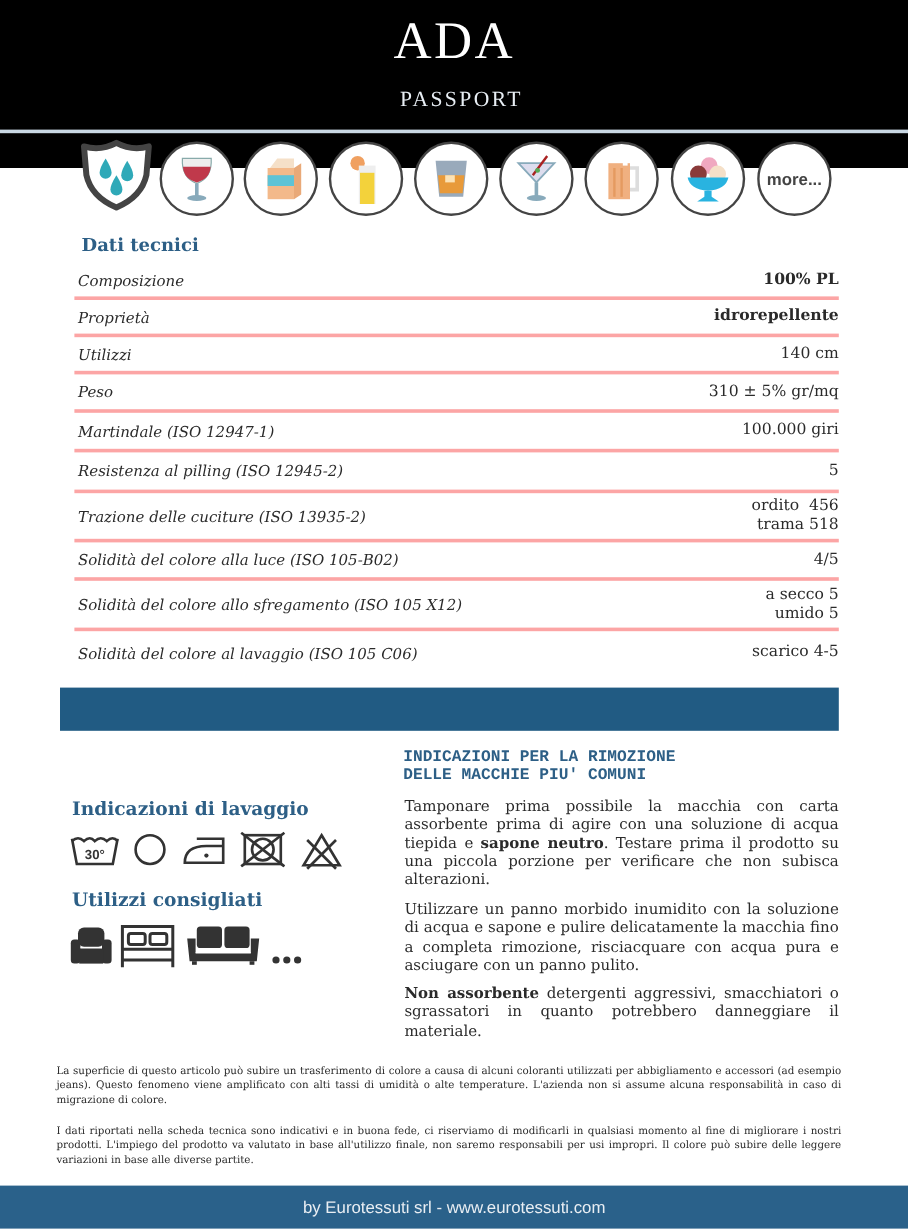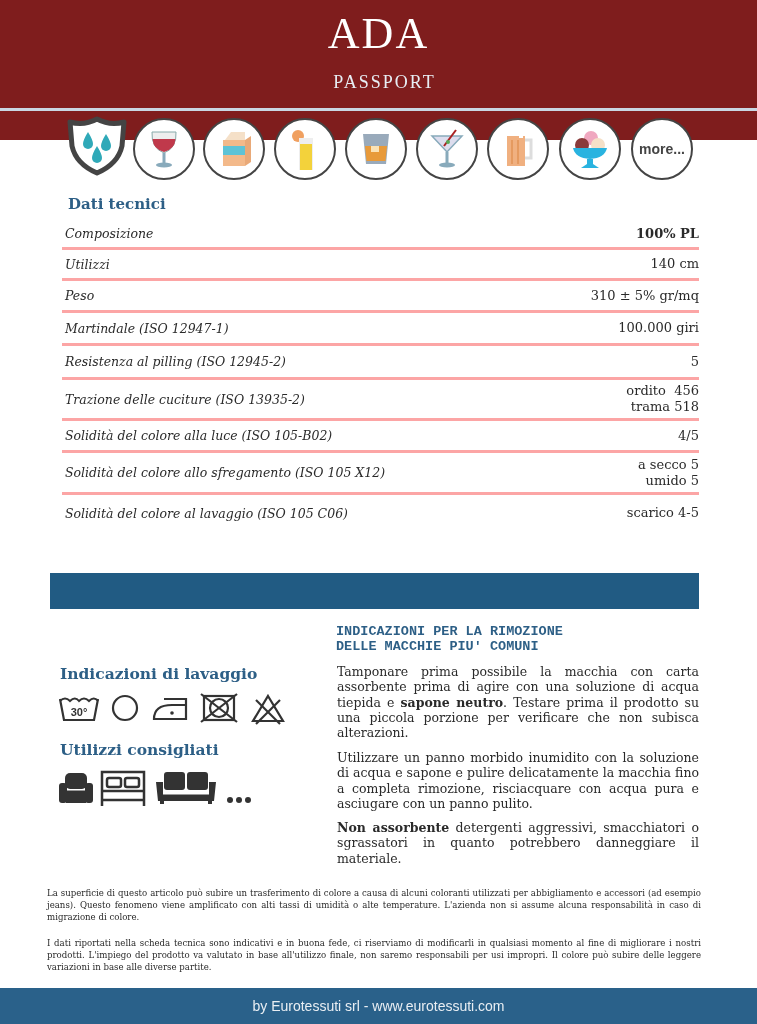--- a/index.html
+++ b/index.html
@@ -1,19 +1,19 @@
 <!DOCTYPE html>
 <html><head>
 <meta charset="utf-8">
 <style>
   * { box-sizing: border-box; margin: 0; padding: 0; }
   html, body { width: 757px; height: 1024px; background: #ffffff; overflow: hidden; }
   body { position: relative; font-family: "DejaVu Serif", serif; color: #2a2a2a; }
 
-  .header { position: absolute; left: 0; top: 0; width: 757px; height: 140px; background: #7f1d1d; }
+  .header { position: absolute; left: 0; top: 0; width: 757px; height: 140px; background: #000000; }
   .header .title { position: absolute; left: 0; right: 0; top: 8px; text-align: center; color: #fff;
     font-family: "Liberation Serif", serif; font-size: 44px; letter-spacing: 2px; }
   .header .subtitle { position: absolute; left: 12px; right: 0; top: 72px; text-align: center; color: #e8eef4;
     font-family: "Liberation Serif", serif; font-size: 18px; letter-spacing: 2px; }
   .header-line { position: absolute; left: 0; top: 108px; width: 757px; height: 3px; background: #c9d7e3; }
 
   .icons-row { position: absolute; top: 116px; left: 66px; height: 66px; width: 640px; }
   .icon-circle { position: absolute; top: 2px; width: 62px; height: 62px; border: 2.5px solid #444; border-radius: 50%; background: #fff; display:flex; align-items:center; justify-content:center; }
   .icon-circle svg { width: 46px; height: 46px; }
   .more-text { font-family: "Liberation Sans", sans-serif; font-weight: bold; font-size: 14px; color: #444; }
@@ -138,20 +138,24 @@
     <span class="more-text">more...</span>
   </div>
 </div>
 
 <div class="section-title dati-title">Dati tecnici</div>
 
 <div class="spec-table">
   <div class="spec-row" style="height:30px;">
     <span class="spec-label">Composizione</span>
     <span class="spec-value bold">100% PL</span>
+  </div>
+  <div class="spec-row" style="height:31px;">
+    <span class="spec-label">Proprietà</span>
+    <span class="spec-value bold">idrorepellente</span>
   </div>
   <div class="spec-row" style="height:31px;">
     <span class="spec-label">Utilizzi</span>
     <span class="spec-value">140 cm</span>
   </div>
   <div class="spec-row" style="height:32px;">
     <span class="spec-label">Peso</span>
     <span class="spec-value">310 ± 5% gr/mq</span>
   </div>
   <div class="spec-row" style="height:33px;">

